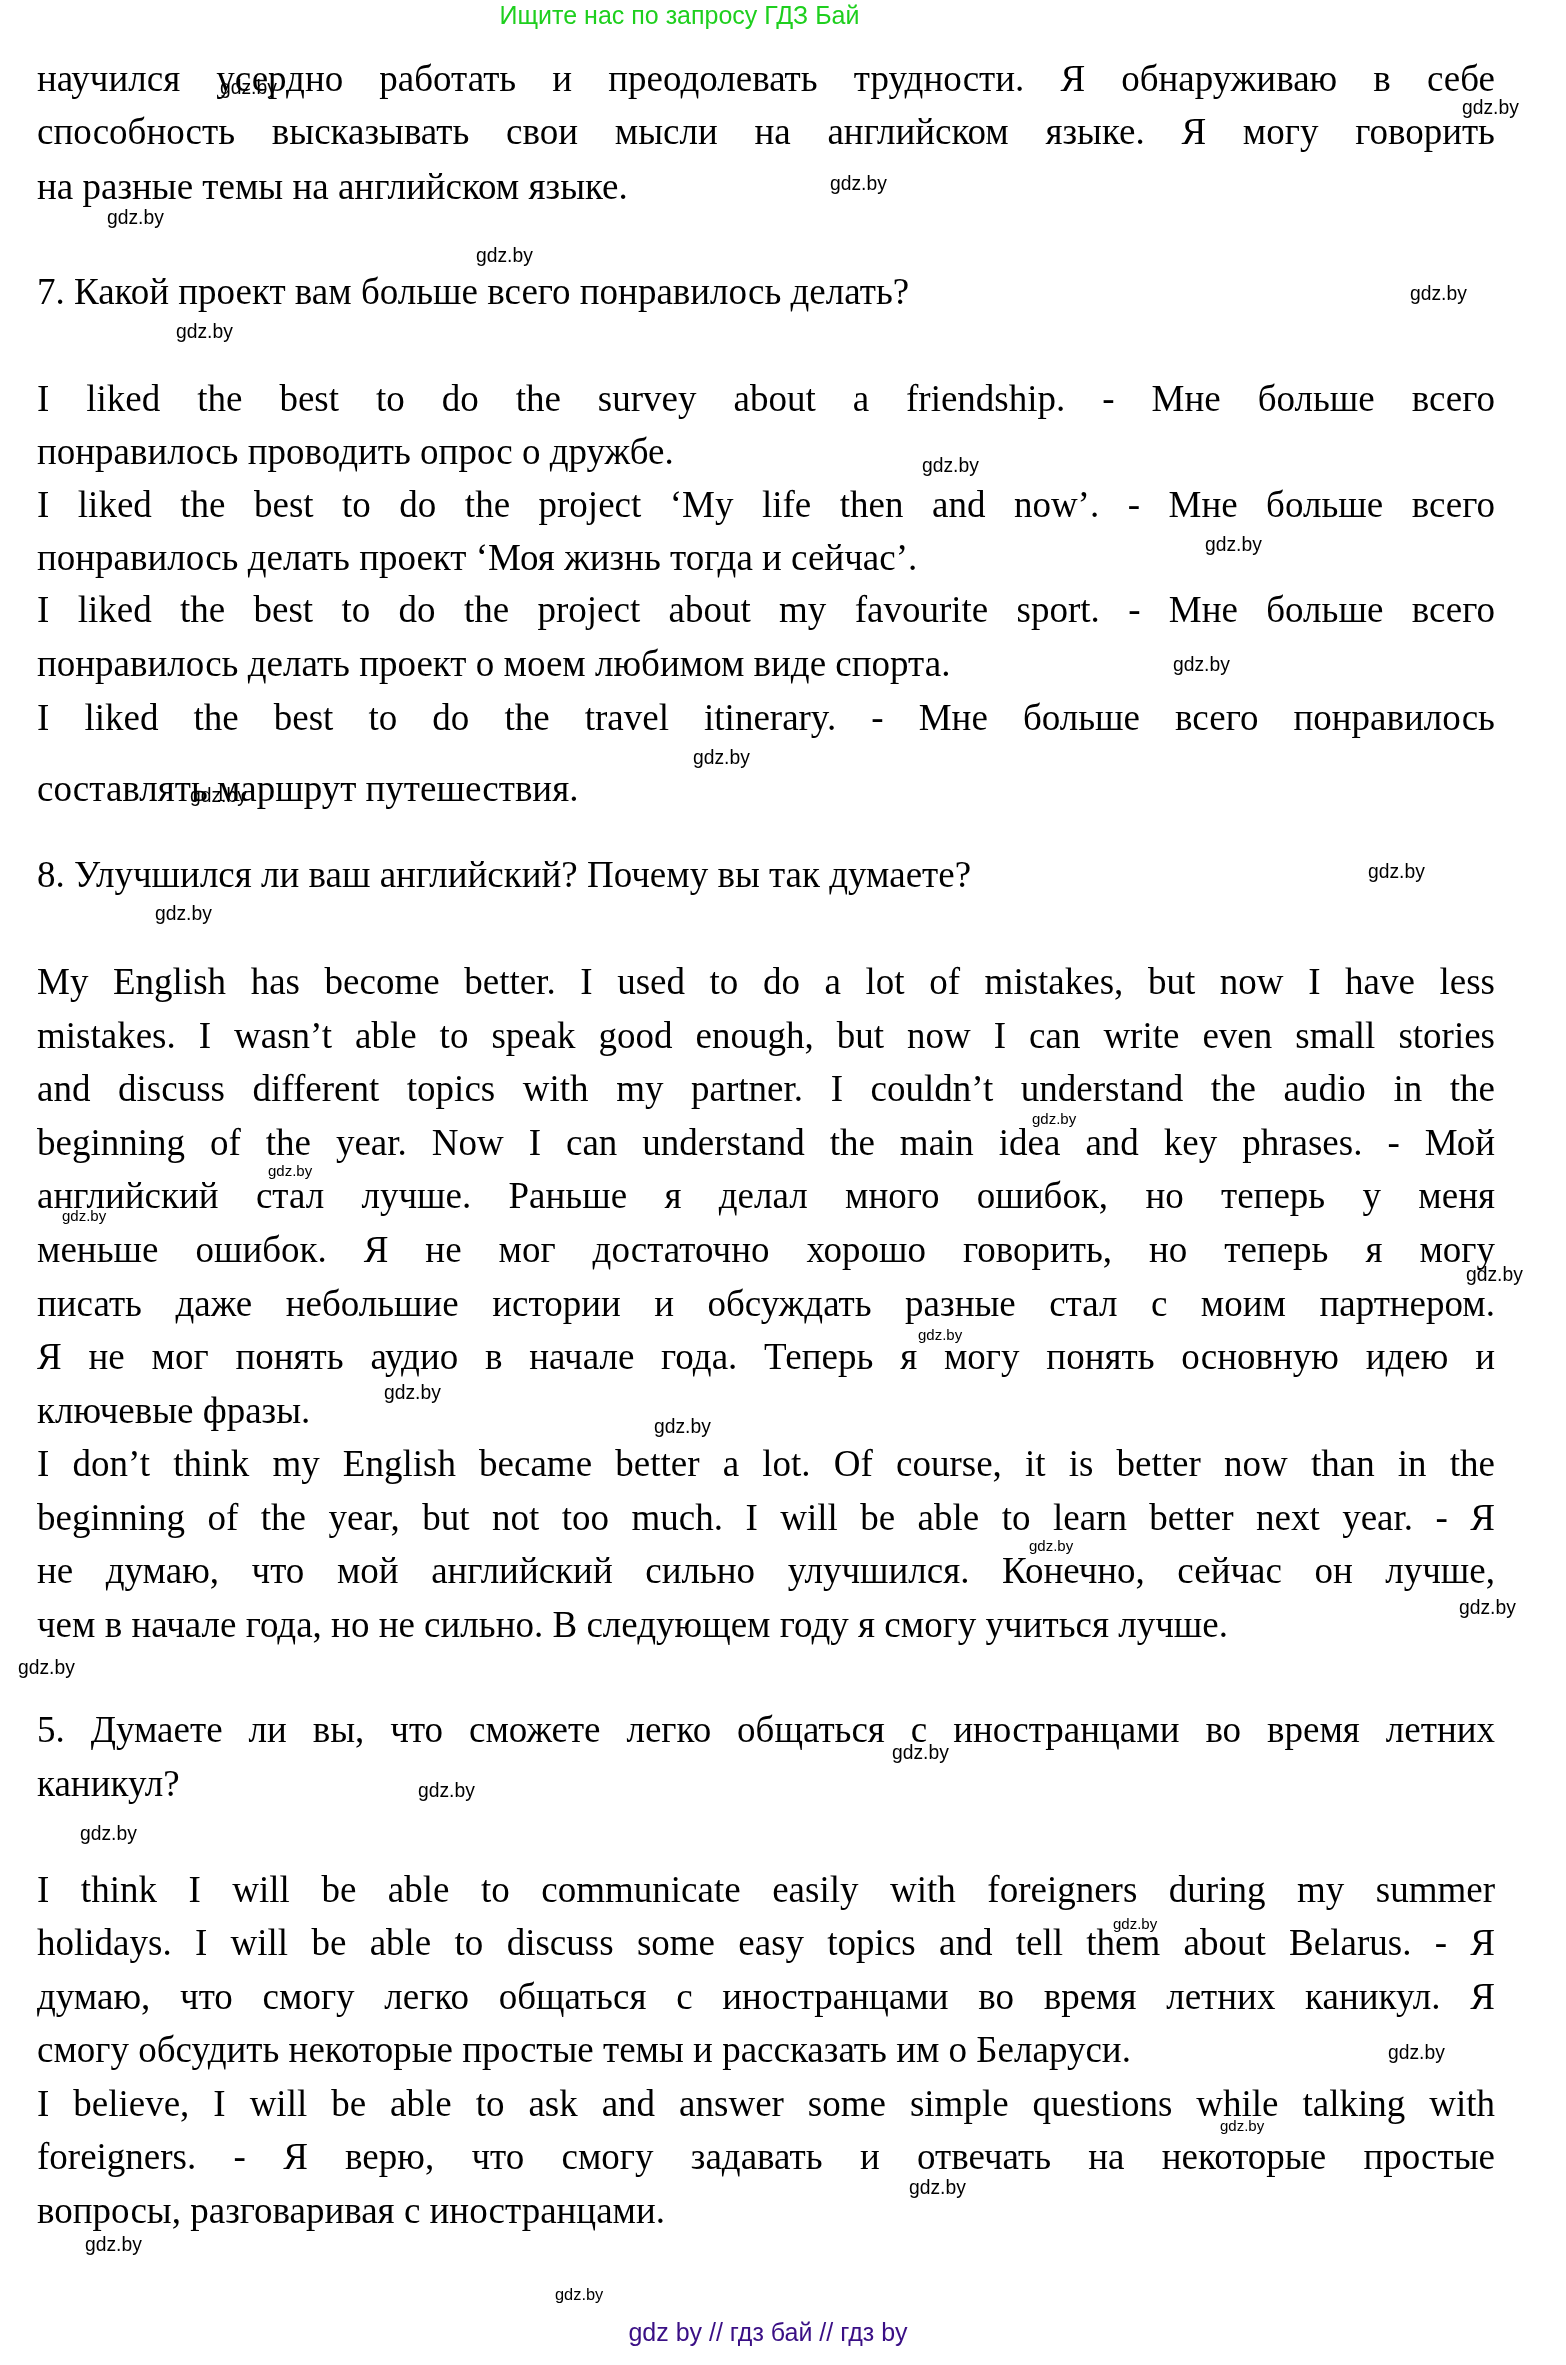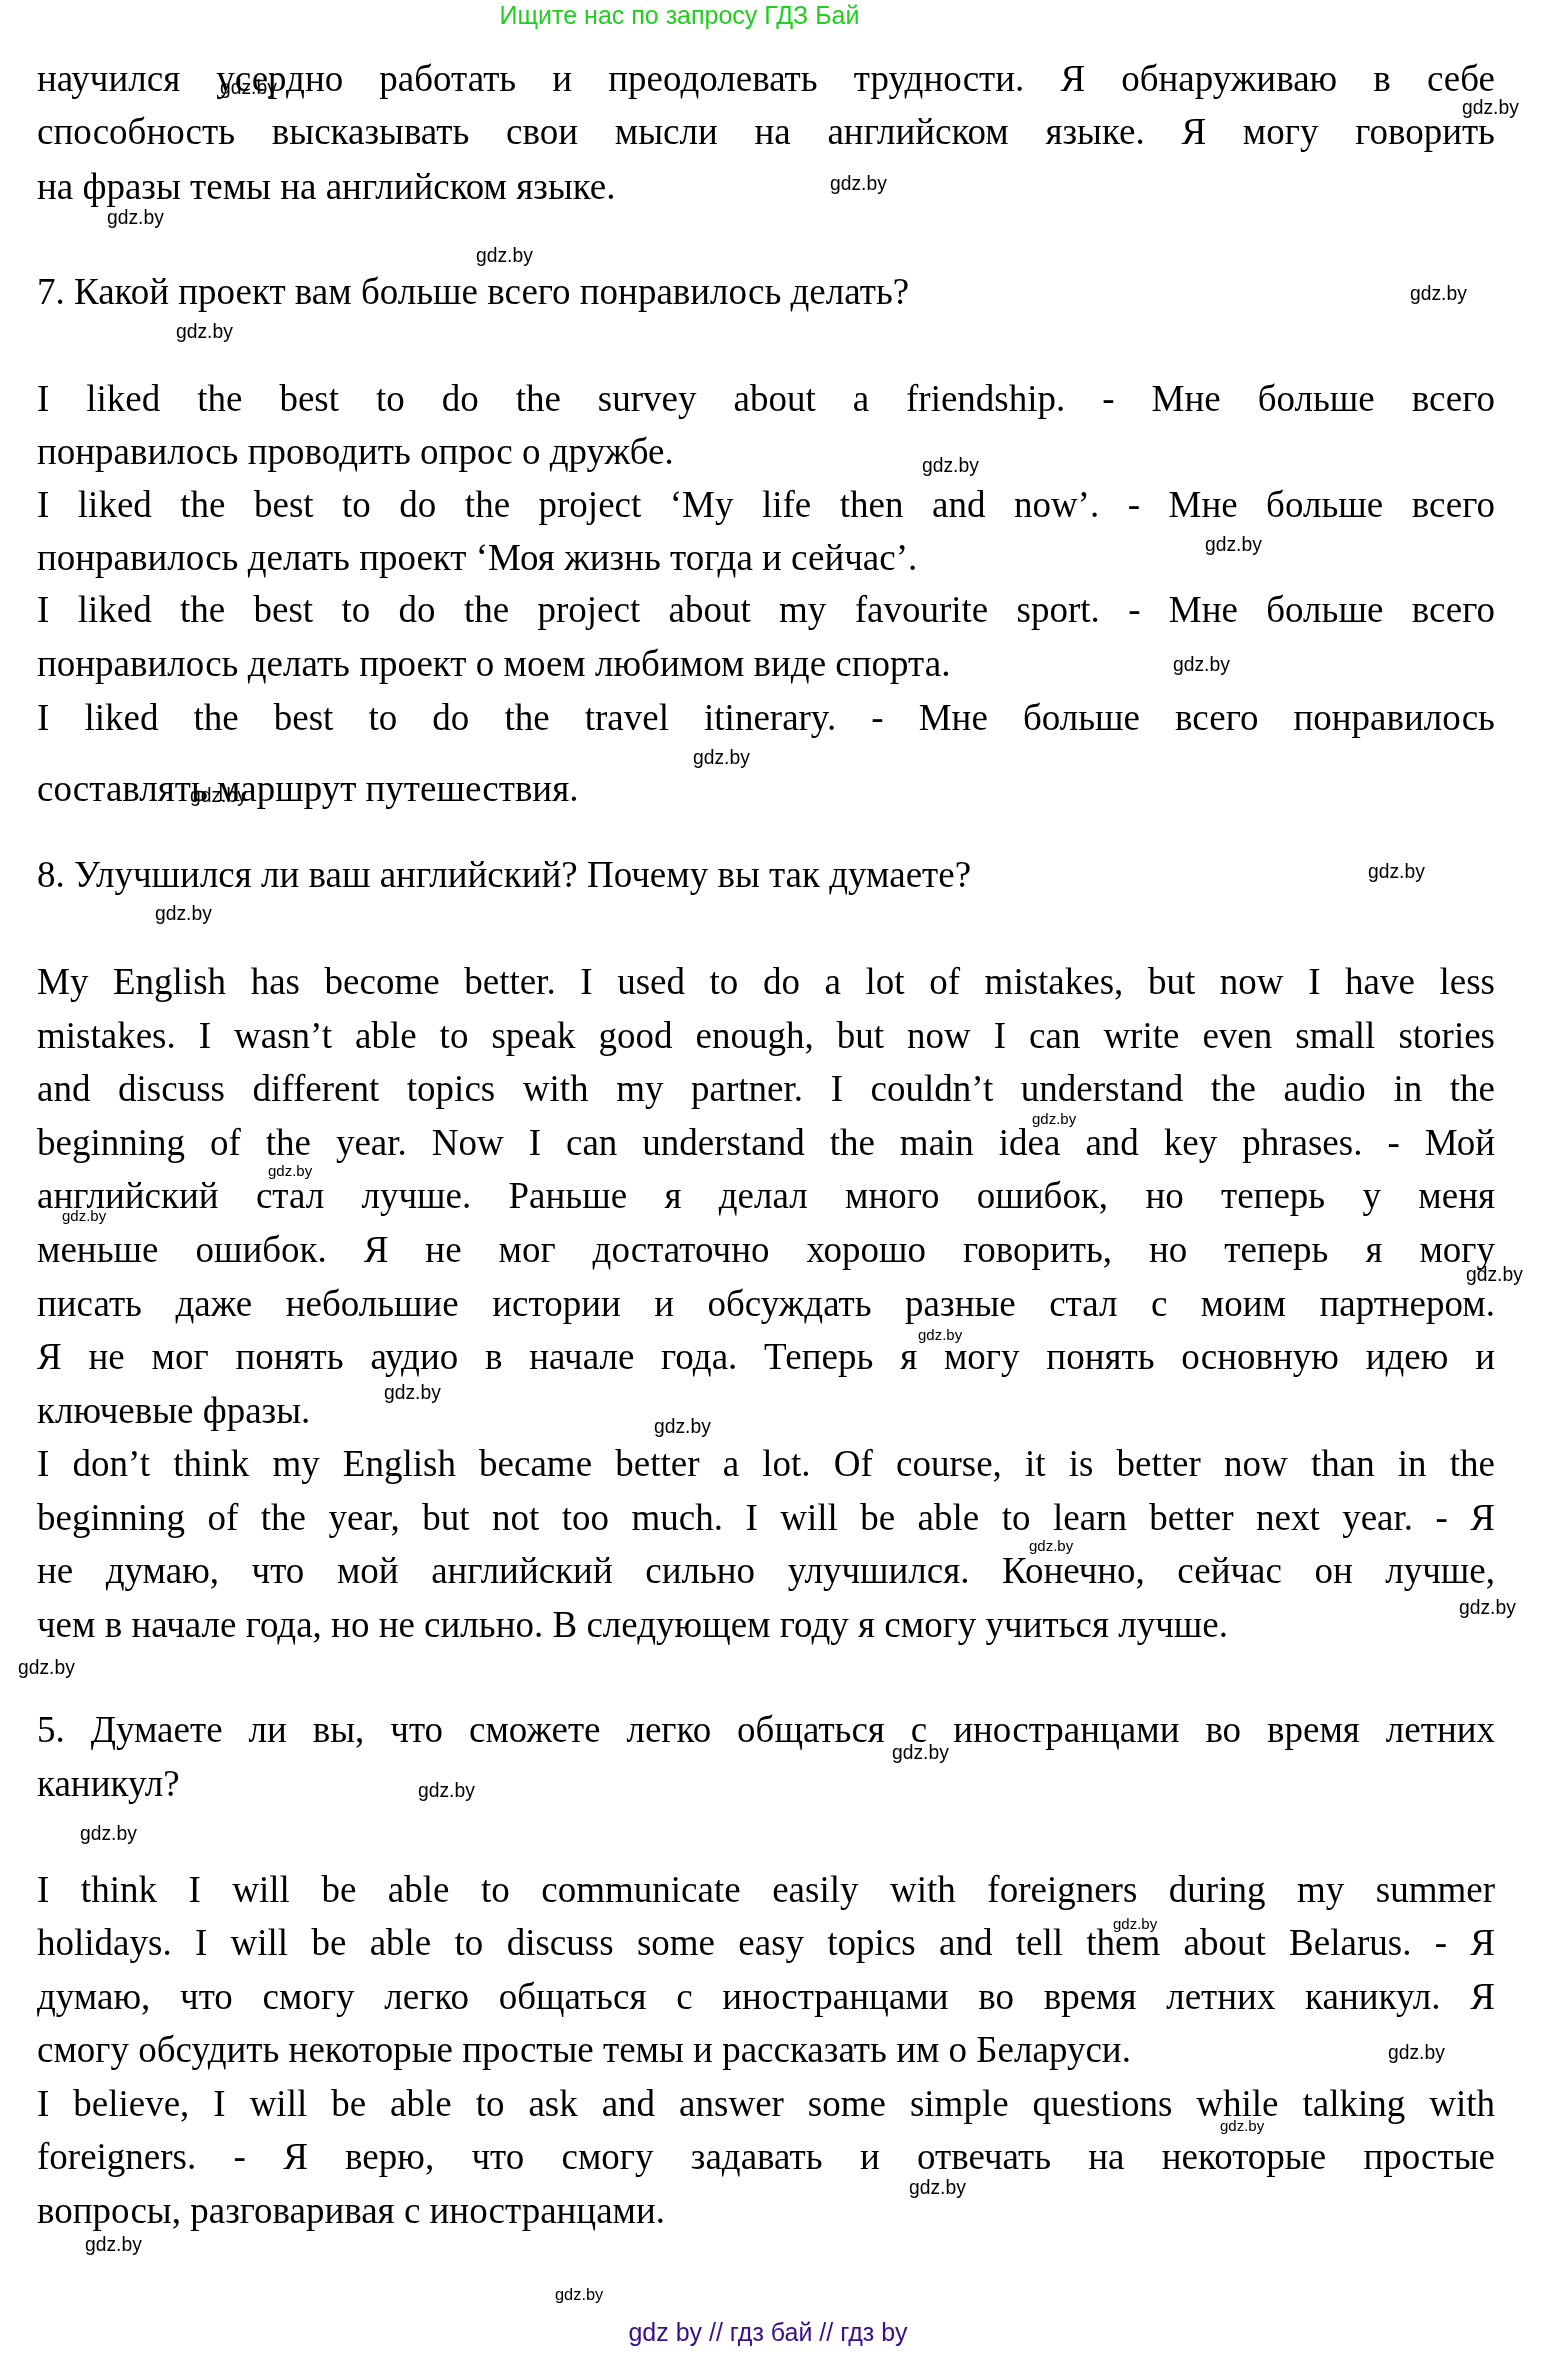--- a/index.html
+++ b/index.html
@@ -18,21 +18,21 @@
 </style>
 </head>
 <body>
 
 <div class="header">
   <span style="color:#1ecf1e">Ищите нас по запросу ГДЗ Бай</span>
 </div>
 
 <div class="line just" style="top:56px">научился усердно работать и преодолевать трудности. Я обнаруживаю в себе</div>
 <div class="line just" style="top:109px">способность высказывать свои мысли на английском языке. Я могу говорить</div>
-<div class="line" style="top:164px">на фразы темы на английском языке.</div>
+<div class="line" style="top:164px">на разные темы на английском языке.</div>
 <div class="line" style="top:269px">7. Какой проект вам больше всего понравилось делать?</div>
 <div class="line just" style="top:376px">I liked the best to do the survey about a friendship. - Мне больше всего</div>
 <div class="line" style="top:429px">понравилось проводить опрос о дружбе.</div>
 <div class="line just" style="top:482px">I liked the best to do the project ‘My life then and now’. - Мне больше всего</div>
 <div class="line" style="top:535px">понравилось делать проект ‘Моя жизнь тогда и сейчас’.</div>
 <div class="line just" style="top:587px">I liked the best to do the project about my favourite sport. - Мне больше всего</div>
 <div class="line" style="top:641px">понравилось делать проект о моем любимом виде спорта.</div>
 <div class="line just" style="top:695px">I liked the best to do the travel itinerary. - Мне больше всего понравилось</div>
 <div class="line" style="top:766px">составлять маршрут путешествия.</div>
 <div class="line" style="top:852px">8. Улучшился ли ваш английский? Почему вы так думаете?</div>

